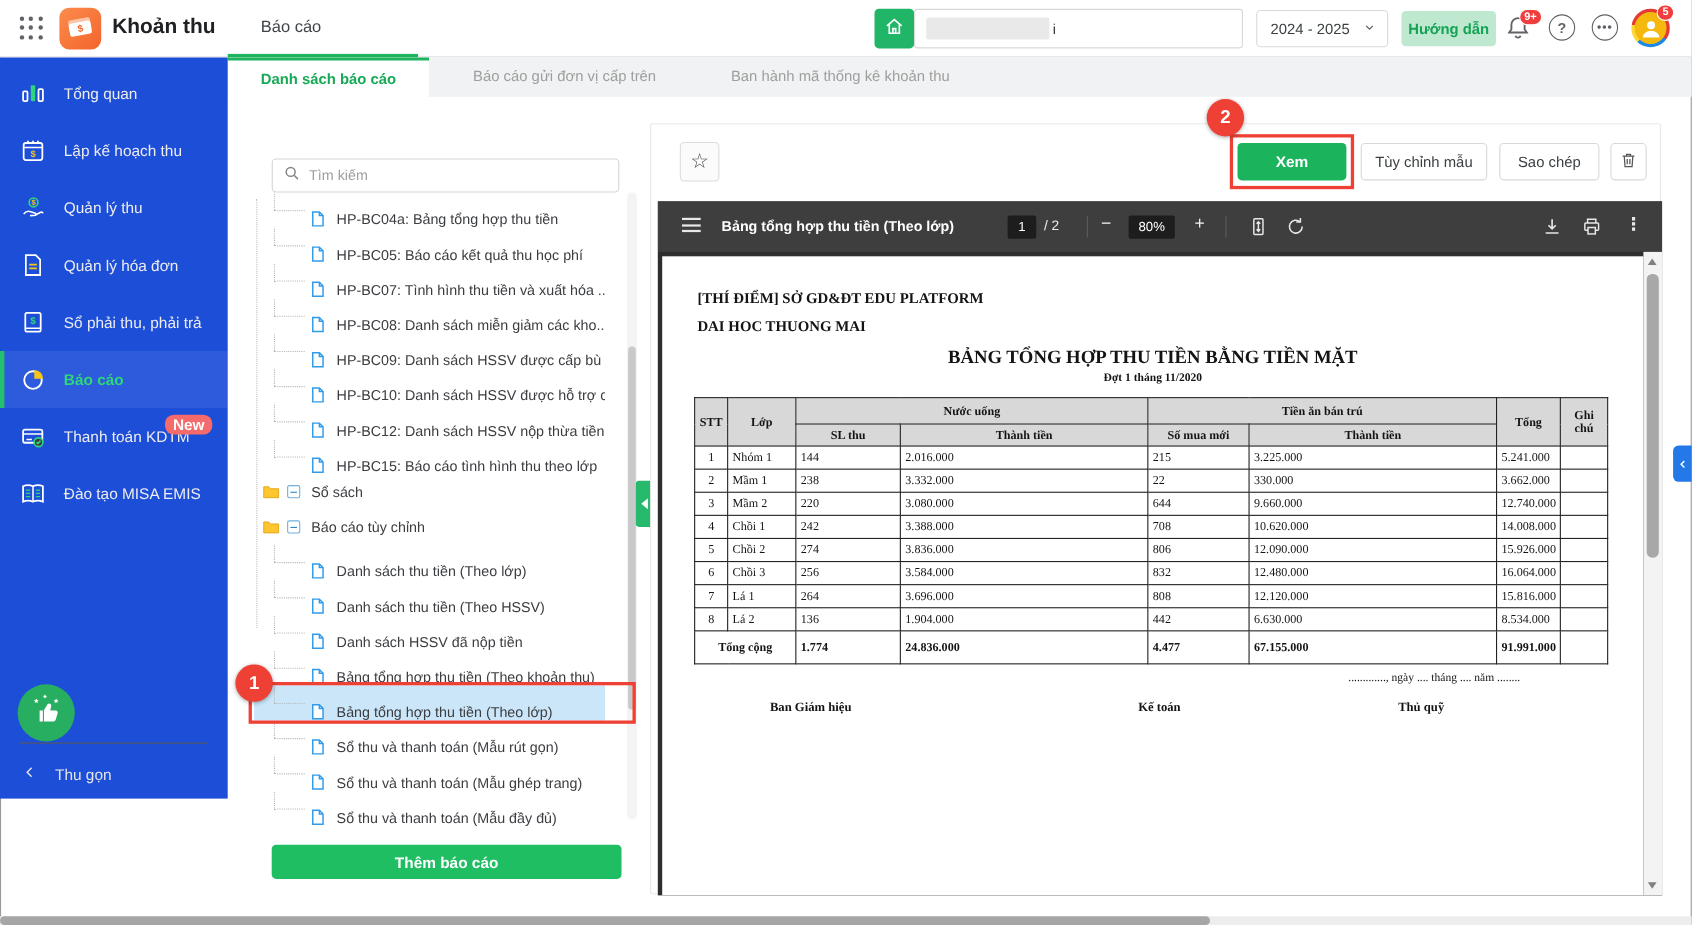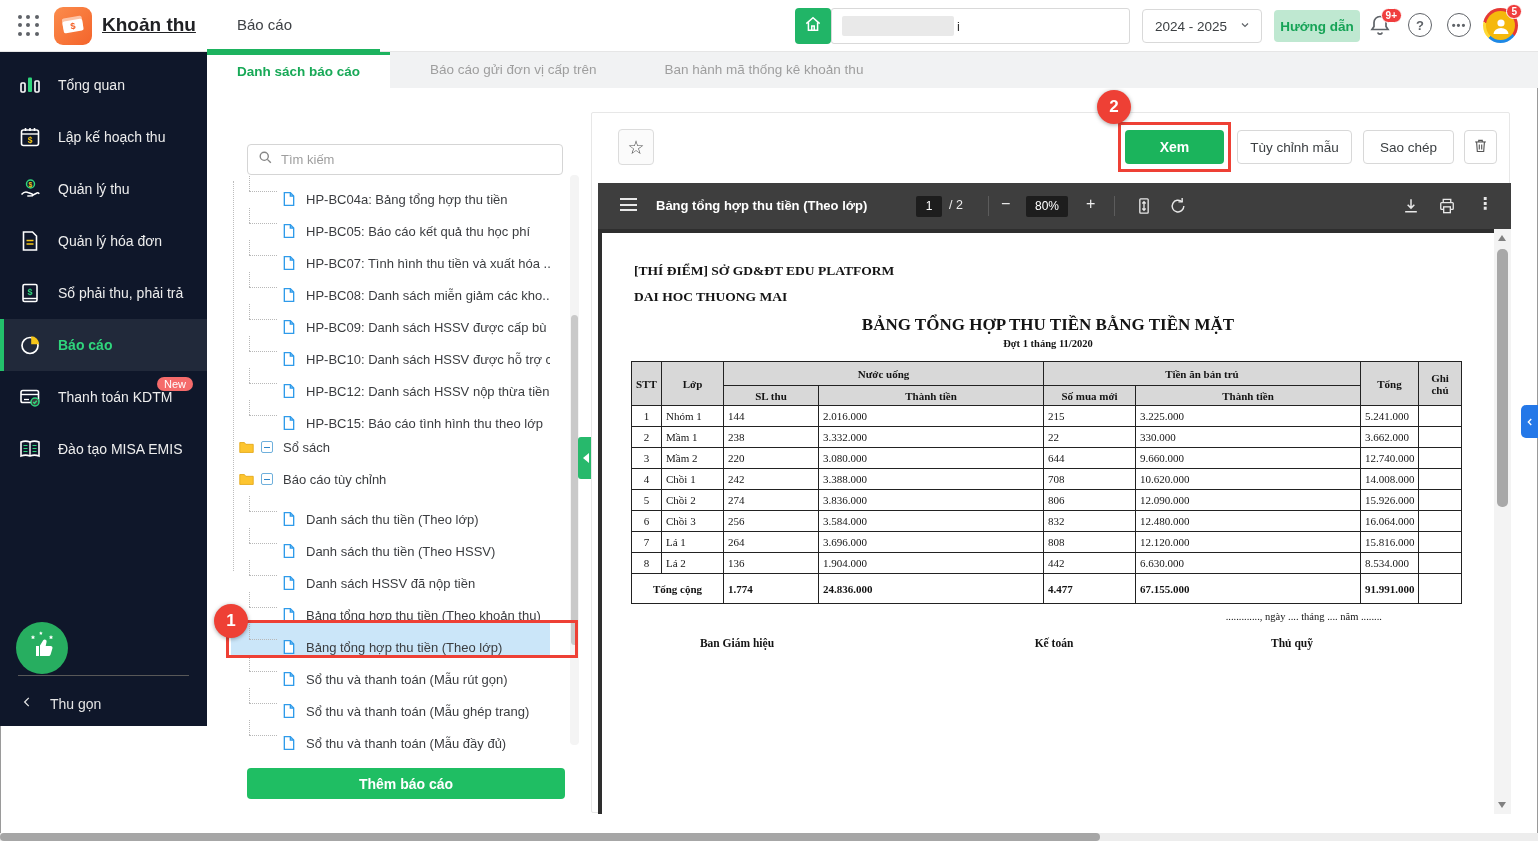--- a/index.html
+++ b/index.html
@@ -8,43 +8,43 @@
     position: relative; overflow: hidden; background:#fff;
     font-family: "Liberation Sans", "DejaVu Sans", sans-serif;
     color:#3c4043; box-shadow: inset 0 0 0 1px #9a9a9a;
   }
   
   .topbar { position:absolute; left:0; top:0; width:1538px; height:52px; background:#fff; border-bottom:1px solid #e6e6e6; z-index:30; }
   .grid-icon { position:absolute; left:18px; top:15px; width:22px; height:22px; display:grid; grid-template-columns:repeat(3,1fr); gap:3px; cursor:pointer; }
   .grid-icon i { width:4px; height:4px; border-radius:50%; background:#5f6368; }
   .app-icon { position:absolute; left:54px; top:7px; width:38px; height:38px; border-radius:9px; background:linear-gradient(135deg,#fb8c4c,#f4642b); }
   .app-icon .sheet { position:absolute; left:9px; top:13px; width:20px; height:12px; background:#fff; border-radius:2px; transform:rotate(-10deg); box-shadow:0 -3px 0 rgba(255,255,255,.55); font-size:9px; font-weight:bold; color:#f4642b; text-align:center; line-height:12px; }
-  .app-title { position:absolute; left:102px; top:14px; font-size:19px; font-weight:bold; color:#202124;text-decoration:underline; }
+  .app-title { position:absolute; left:102px; top:14px; font-size:19px; font-weight:bold; color:#202124; }
   .module-tab { position:absolute; left:237px; top:16px; font-size:15px; color:#3f4246; font-weight:500; cursor:pointer; }
   .module-underline { position:absolute; left:207px; top:49px; width:173px; height:3px; background:#1db35f; }
   .home-btn { position:absolute; left:795px; top:8px; width:36px; height:36px; background:#21b567; border-radius:4px; display:flex; align-items:center; justify-content:center; cursor:pointer; }
   .org-input { position:absolute; left:831px; top:8px; width:299px; height:36px; border:1px solid #d9d9d9; border-radius:3px; background:#fff; display:flex; align-items:center; padding-left:10px; cursor:text; }
   .org-redact { width:112px; height:20px; background:#e9e9e9; border-radius:2px; margin-right:3px; }
   .org-suffix { font-size:13px; color:#333; }
   .year-select { position:absolute; left:1142px; top:9px; width:120px; height:34px; border:1px solid #d9d9d9; border-radius:4px; display:flex; align-items:center; padding:0 10px 0 12px; font-size:13.5px; color:#3c4043; cursor:pointer; }
   .year-select .yr { flex:1; }
   .guide-btn { position:absolute; left:1274px; top:10px; width:86px; height:32px; background:#bfe8d1; border:none; border-radius:4px; color:#15a356; font-weight:600; font-size:13.5px; cursor:pointer; }
   .icon-btn { position:absolute; top:13px; width:26px; height:26px; cursor:pointer; }
   .circle-glyph { width:24px; height:24px; border:1.8px solid #5f6368; border-radius:50%; color:#5f6368; font-size:13px; font-weight:bold; display:flex; align-items:center; justify-content:center; }
   .badge-red { position:absolute; background:#f03d3d; color:#fff; border-radius:9px; font-size:10px; font-weight:bold; padding:1px 4px; line-height:11px; border:1.5px solid #fff; }
   .avatar { position:absolute; left:1483px; top:8px; width:35px; height:35px; border-radius:50%; background:conic-gradient(#e53935 0 35%, #1e88e5 35% 62%, #fdd835 62% 78%, #e53935 78% 100%); display:flex; align-items:center; justify-content:center; cursor:pointer; }
   .avatar-inner { width:29px; height:29px; border-radius:50%; background:#f5b80c; display:flex; align-items:center; justify-content:center; overflow:hidden; }
   
-  .sidebar { position:absolute; left:0; top:52px; width:207px; height:674px; background:#0f172a; z-index:20; }
+  .sidebar { position:absolute; left:0; top:52px; width:207px; height:674px; background:#1d4ed8; z-index:20; }
   .side-items { padding-top:7px; }
   .side-item { height:52px; display:flex; align-items:center; padding-left:18px; gap:16px; color:#ededed; font-size:14px; cursor:pointer; position:relative; }
   .side-item.active { background:rgba(255,255,255,.08); box-shadow:inset 4px 0 0 #23c16b; color:#2fd57c; font-weight:600; }
   .side-icon { width:24px; height:24px; flex:0 0 24px; }
   .side-icon svg { width:24px; height:24px; display:block; }
-  .new-badge { position:absolute; right:14px; top:6px; background:#f56b6b; color:#fff; font-size:11px; font-weight:normal; border-radius:8px; padding:1px 7px; }
+  .new-badge { position:absolute; right:14px; top:6px; background:#f56b6b; color:#fff; font-size:14px; font-weight:bold; border-radius:8px; padding:1px 7px; }
   .feedback-fab { position:absolute; left:16px; top:570px; width:52px; height:52px; border-radius:50%; background:#27ae60; display:flex; align-items:center; justify-content:center; cursor:pointer; }
   .side-divider { position:absolute; left:18px; right:18px; bottom:50px; height:1px; background:#585858; }
   .collapse-row { position:absolute; left:20px; bottom:14px; display:flex; align-items:center; gap:16px; color:#e4e4e4; font-size:14px; cursor:pointer; }
   
   .tabsbar { position:absolute; left:207px; top:52px; width:1331px; height:36px; background:#f1f2f3; display:flex; z-index:10;gap:12px; }
   .tab { line-height:36px; font-size:13.5px; color:#9e9e9e; padding:0 28px; cursor:pointer; white-space:nowrap;text-align:center; }
   .tab.active { width:183px; padding:0; text-align:center; background:#fff; color:#18a957; font-weight:600; border-top:3px solid #1db35f; line-height:33px; }
   
   .report-panel { position:absolute; left:207px; top:88px; width:383px; height:745px; background:#fff; z-index:5; }
   .search-box { position:absolute; left:40px; top:56px; width:316px; height:31px; border:1px solid #d5d5d5; border-radius:4px; display:flex; align-items:center; padding:0 8px 0 10px; gap:8px; }

